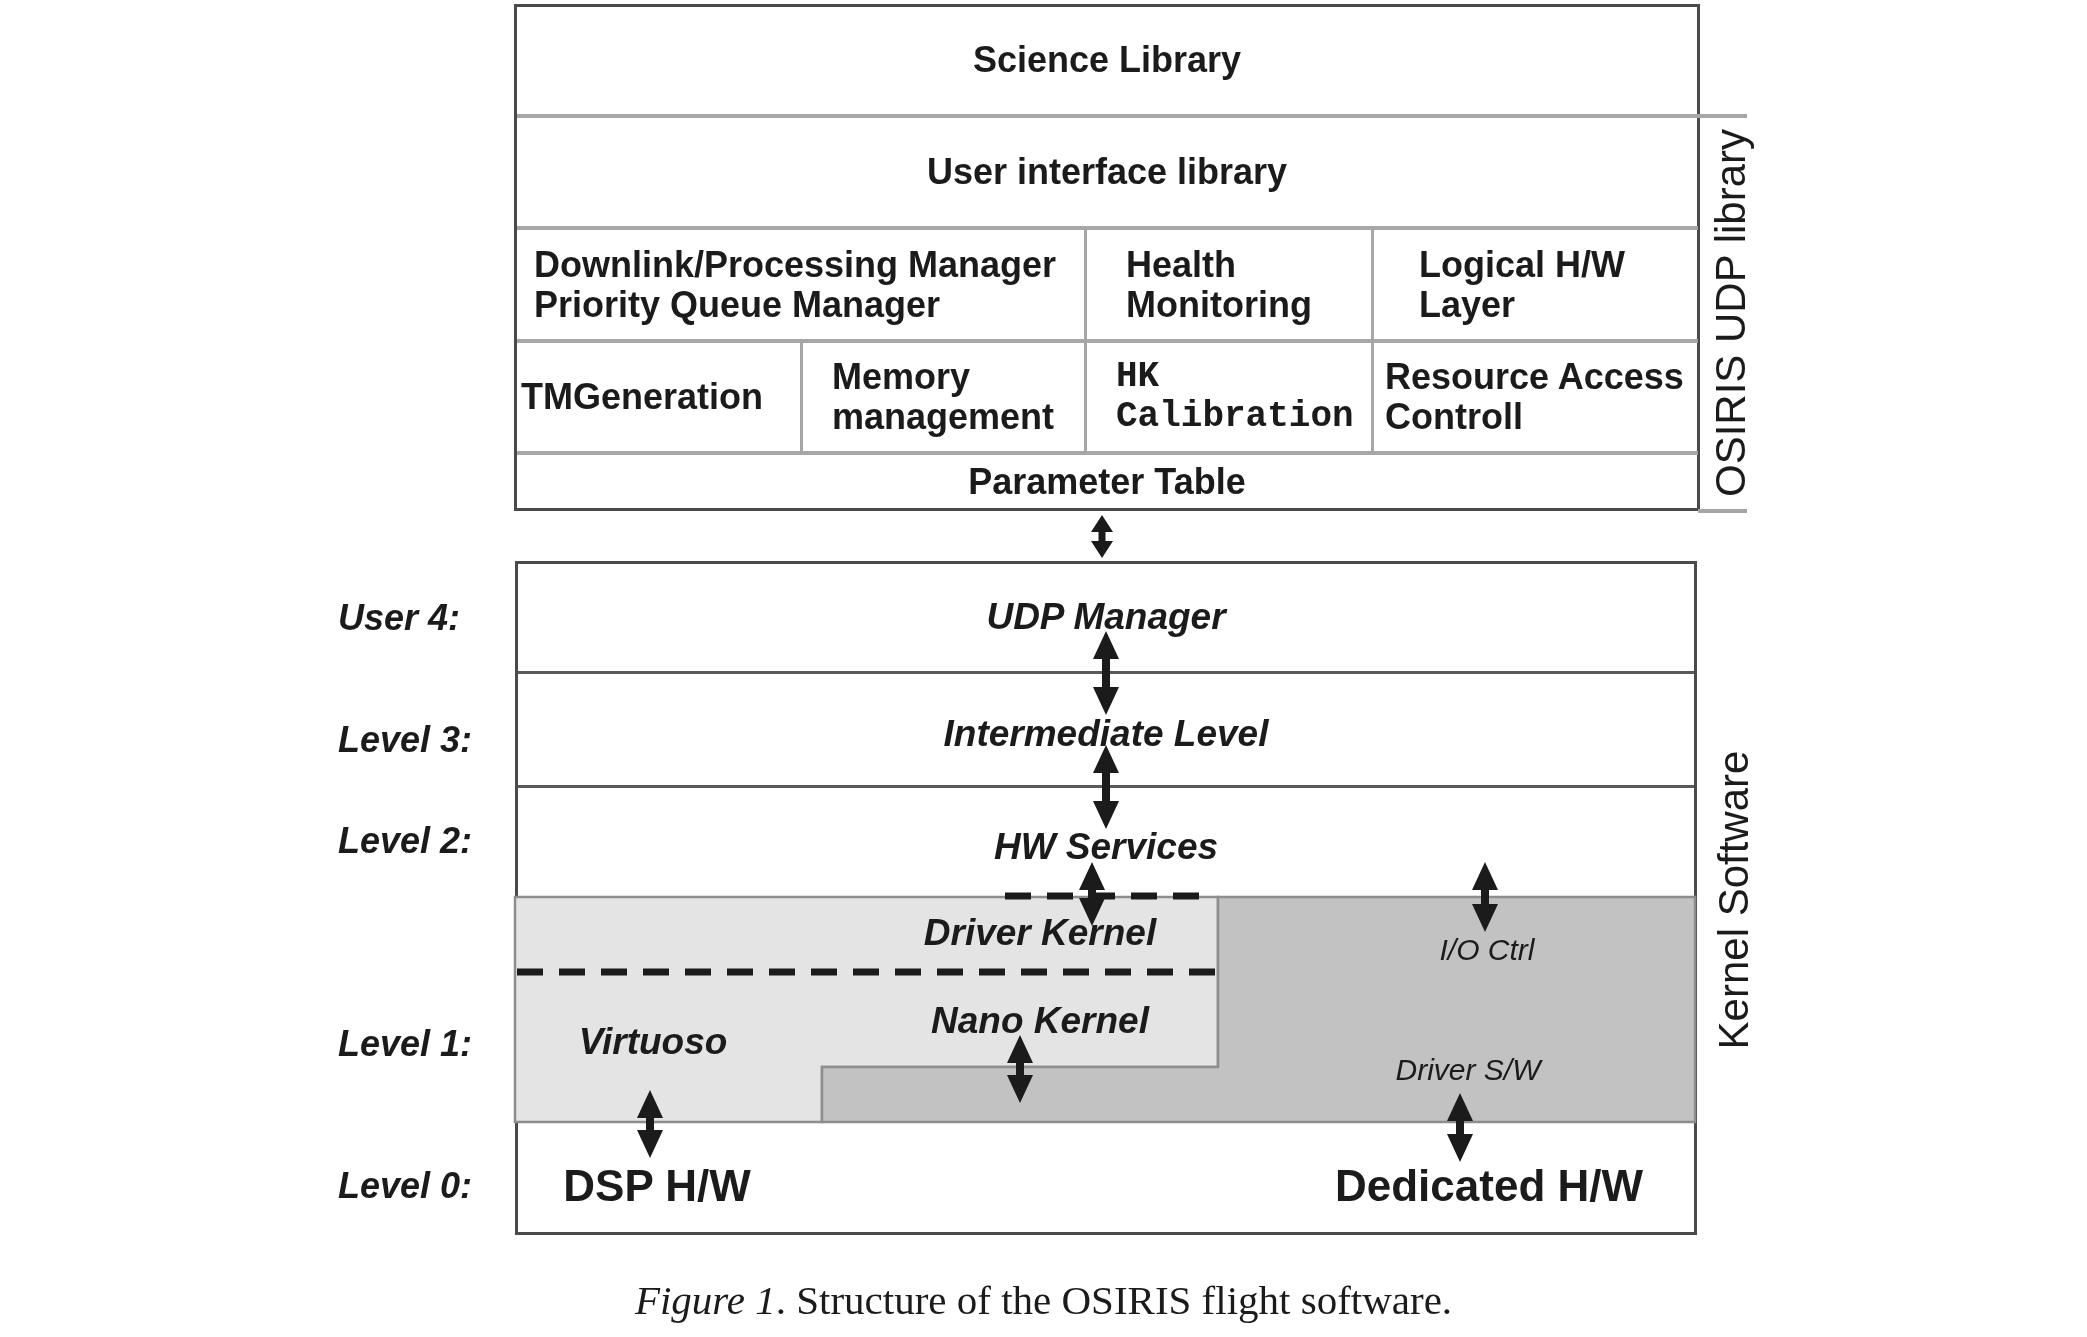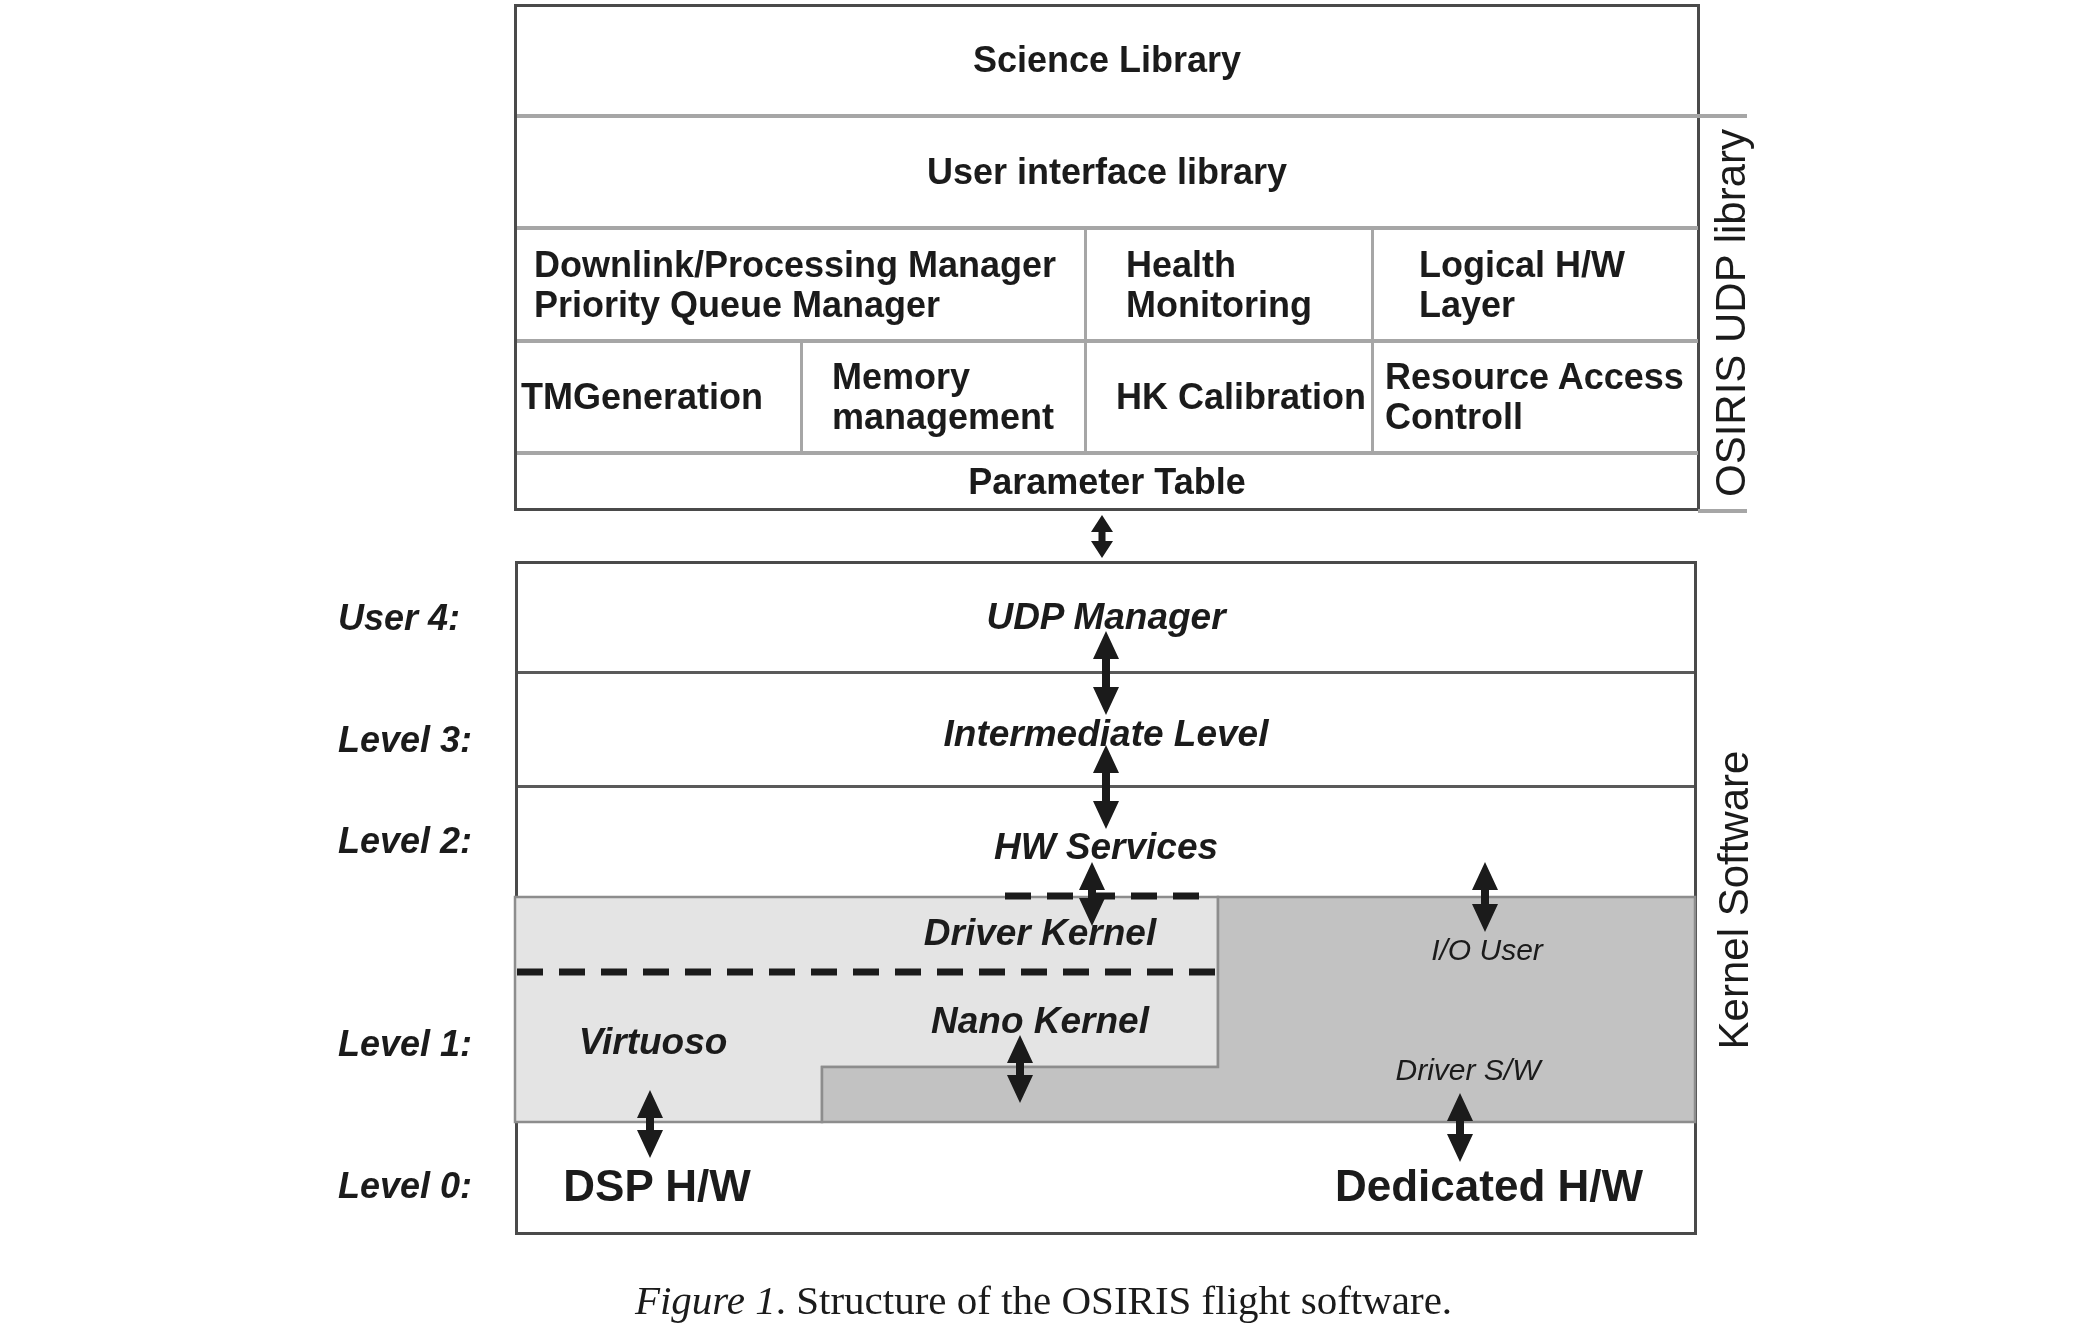--- a/index.html
+++ b/index.html
@@ -84,21 +84,21 @@
 
   <div class="cell" style="left:514px;top:341px;width:313px;height:112px;padding-left:7px;">
     <span>TMGeneration</span>
   </div>
 
   <div class="cell" style="left:800px;top:341px;width:284px;height:112px;padding-left:32px;">
     <span>Memory</span>
     <span>management</span>
   </div>
 
-  <div class="cell" style="left:1084px;top:341px;width:287px;height:112px;padding-left:32px;">
+  <div class="cell" style="left:1084px;top:341px;width:287px;height:112px;padding-left:32px;font-family:Liberation Mono, monospace;">
     <span>HK Calibration</span>
   </div>
 
   <div class="cell" style="left:1371px;top:341px;width:329px;height:112px;padding-left:14px;">
     <span>Resource Access</span>
     <span>Controll</span>
   </div>
 
   <div class="cell center" style="left:514px;top:453px;width:1186px;height:58px;">
     <span>Parameter Table</span>
@@ -113,21 +113,21 @@
   <div class="hsep-dark" style="left:518px;top:671px;width:1176px;"></div>
   <div class="hsep-dark" style="left:518px;top:785px;width:1176px;"></div>
 
   <div class="ctr it-bold" style="left:1106px;top:617px;">UDP Manager</div>
   <div class="ctr it-bold" style="left:1106px;top:734px;">Intermediate Level</div>
   <div class="ctr it-bold" style="left:1106px;top:847px;">HW Services</div>
 
   <div class="ctr it-bold" style="left:1040px;top:933px;">Driver Kernel</div>
   <div class="ctr it-bold" style="left:1040px;top:1021px;">Nano Kernel</div>
   <div class="ctr it-bold" style="left:653px;top:1042px;">Virtuoso</div>
-  <div class="ctr it-reg" style="left:1487px;top:950px;">I/O User</div>
+  <div class="ctr it-reg" style="left:1487px;top:950px;">I/O Ctrl</div>
   <div class="ctr it-reg" style="left:1468px;top:1070px;">Driver S/W</div>
 
   <div class="ctr hw-big" style="left:657px;top:1186px;">DSP H/W</div>
   <div class="ctr hw-big" style="left:1489px;top:1186px;">Dedicated H/W</div>
 
   <div class="level-label" style="left:338px;top:618px;">User 4:</div>
   <div class="level-label" style="left:338px;top:740px;">Level 3:</div>
   <div class="level-label" style="left:338px;top:841px;">Level 2:</div>
   <div class="level-label" style="left:338px;top:1044px;">Level 1:</div>
   <div class="level-label" style="left:338px;top:1186px;">Level 0:</div>

